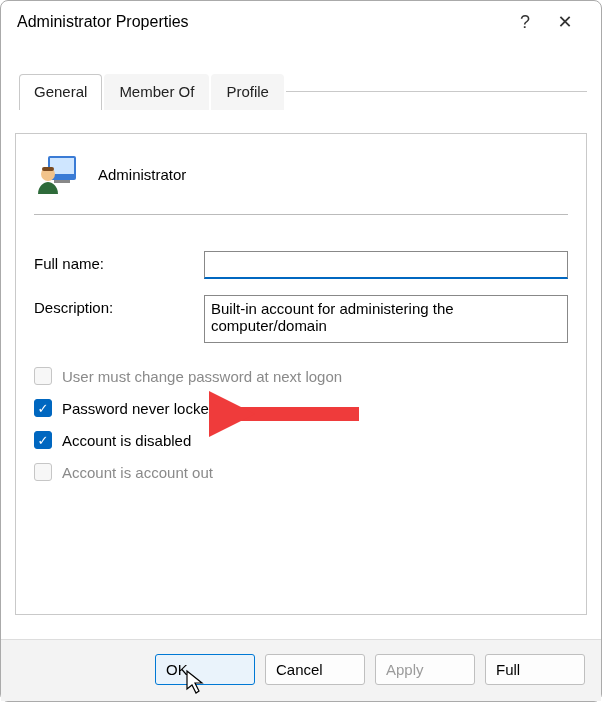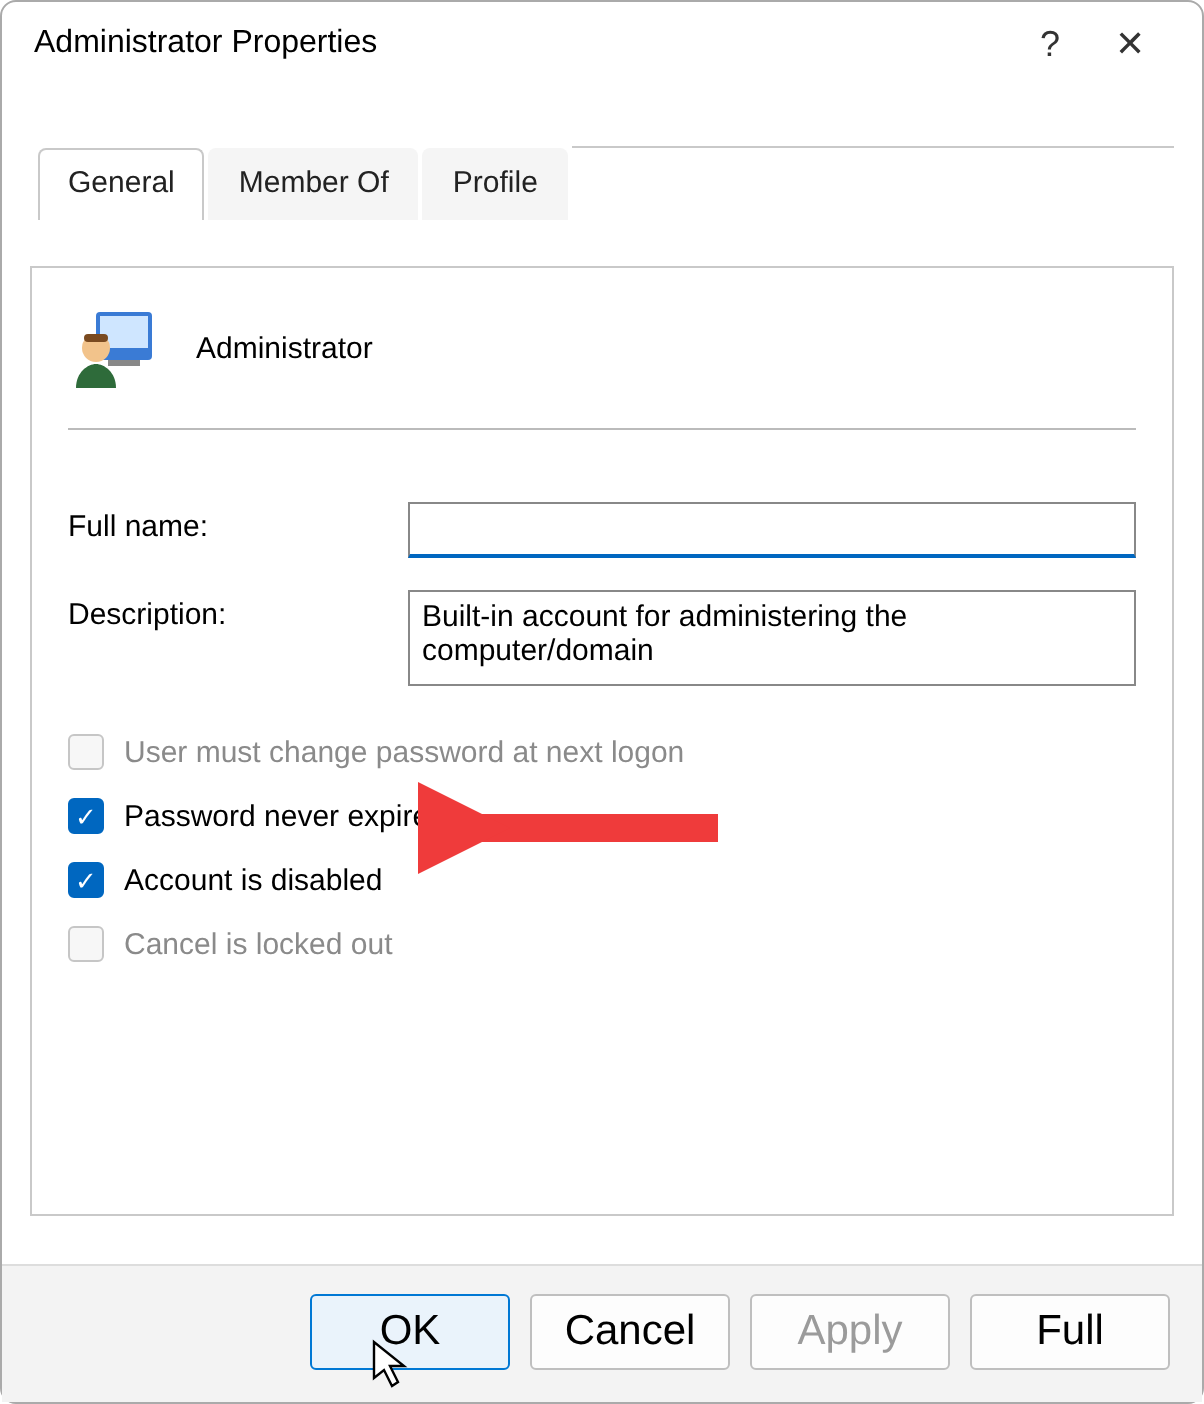--- a/index.html
+++ b/index.html
@@ -32,21 +32,21 @@
     .titlebar .title { flex: 1; }
     .titlebar .btn {
       width: 40px;
       text-align: center;
       font-size: 18px;
       color: #333;
       cursor: pointer;
     }
     .tabstrip {
       display: flex;
-      align-items: flex-start;
+      align-items: center;
       padding: 10px 14px 0 18px;
       background: #fff;
     }
     .tab {
       padding: 8px 14px 10px 14px;
       font-size: 15px;
       color: #222;
       cursor: pointer;
       border: 1px solid transparent;
       border-bottom: none;
@@ -154,26 +154,26 @@
       justify-content: flex-end;
       gap: 10px;
       padding: 14px 16px 16px 16px;
       background: #f3f3f3;
       border-top: 1px solid #ddd;
     }
     .btn-std {
       min-width: 100px;
       padding: 6px 10px;
       font-family: inherit;
-      font-size: 21px;
+      font-size: 15px;
       border: 1px solid #bfbfbf;
       background: #fdfdfd;
       border-radius: 3px;
       cursor: pointer;
-      text-align: center;
+      text-align: left;
     }
     .btn-std.default {
       border-color: #0078d4;
       background: #eaf3fb;
     }
     .btn-std.disabled {
       color: #9b9b9b;
     }
     .arrow {
       position: absolute;
@@ -236,31 +236,31 @@
       <div class="checks">
 
         <div class="check-row disabled">
           <span class="cbox disabled"></span>
           <span>User must change password at next logon</span>
         </div>
 
 
         <div class="check-row">
           <span class="cbox checked">✓</span>
-          <span>Password never expires</span>
+          <span>Password never locked</span>
         </div>
 
         <div class="check-row">
           <span class="cbox checked">✓</span>
           <span>Account is disabled</span>
         </div>
 
         <div class="check-row disabled">
           <span class="cbox disabled"></span>
-          <span>Cancel is locked out</span>
+          <span>Account is account out</span>
         </div>
 
       </div>
 
     </div>
   </div>
 
   <div class="footer">
     <button class="btn-std default">OK</button>
     <button class="btn-std">Cancel</button>

